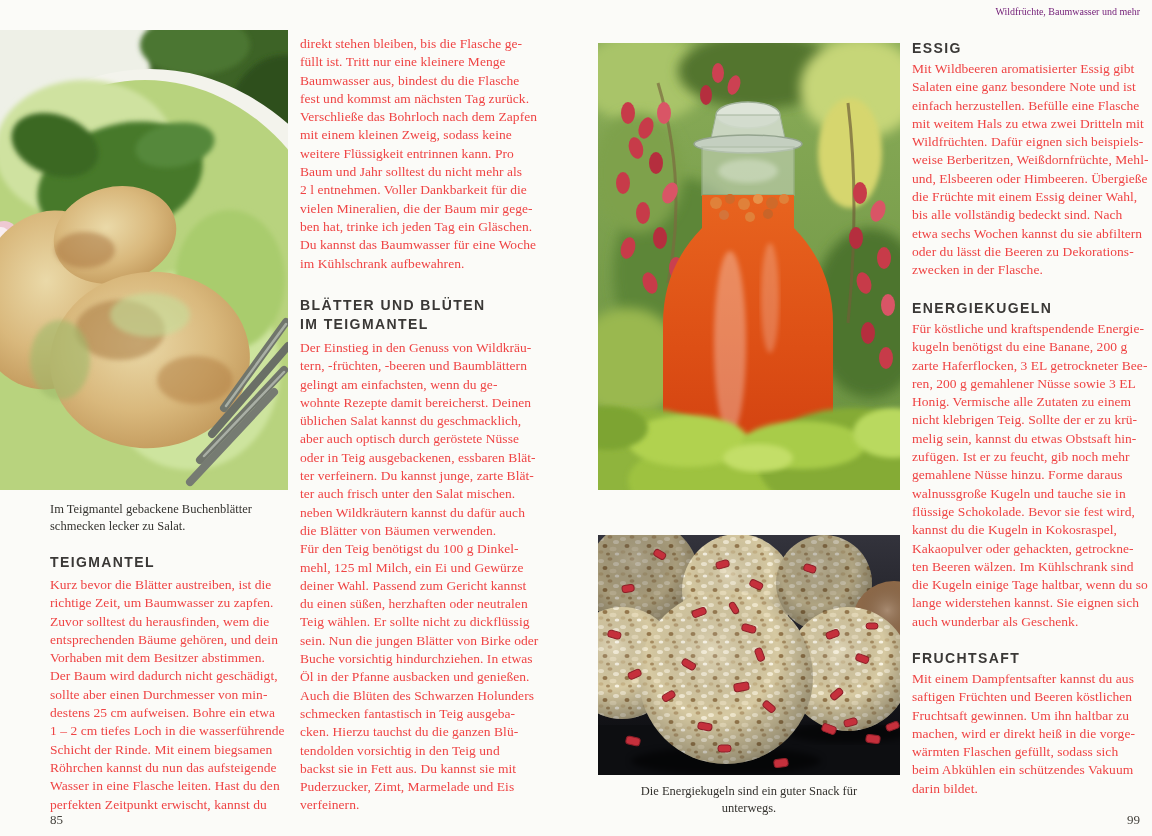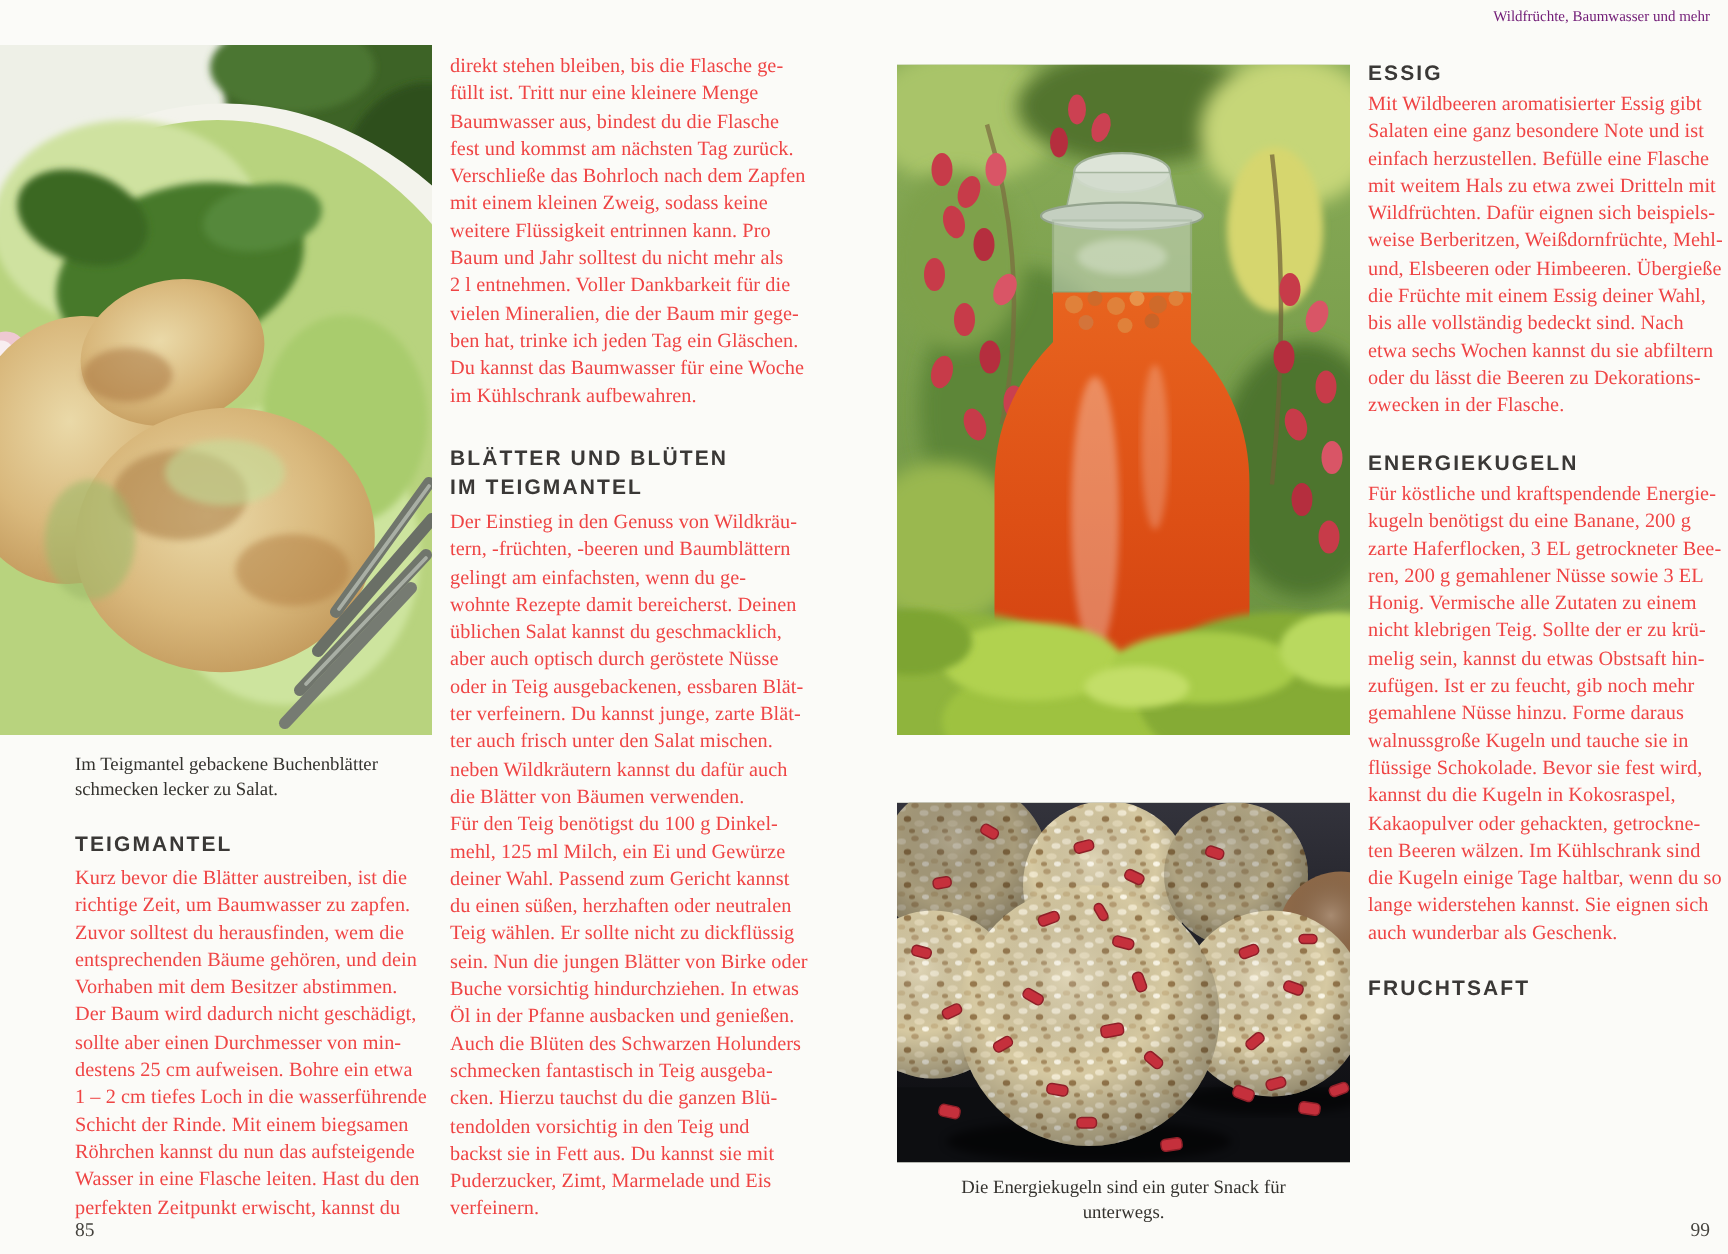--- a/index.html
+++ b/index.html
@@ -399,15 +399,22 @@
 walnussgroße Kugeln und tauche sie in
 flüssige Schokolade. Bevor sie fest wird,
 kannst du die Kugeln in Kokosraspel,
 Kakaopulver oder gehackten, getrockne-
 ten Beeren wälzen. Im Kühlschrank sind
 die Kugeln einige Tage haltbar, wenn du so
 lange widerstehen kannst. Sie eignen sich
 auch wunderbar als Geschenk.</div>
 
   <div class="abs heading" style="left:336px;top:649px;">FRUCHTSAFT</div>
+  <div class="abs body-text" style="left:336px;top:670px;width:236px;">Mit einem Dampfentsafter kannst du aus
+saftigen Früchten und Beeren köstlichen
+Fruchtsaft gewinnen. Um ihn haltbar zu
+machen, wird er direkt heiß in die vorge-
+wärmten Flaschen gefüllt, sodass sich
+beim Abkühlen ein schützendes Vakuum
+darin bildet.</div>
 
   <div class="abs page-number" style="right:12px;top:812px;">99</div>
 </div>
 
 </body></html>

